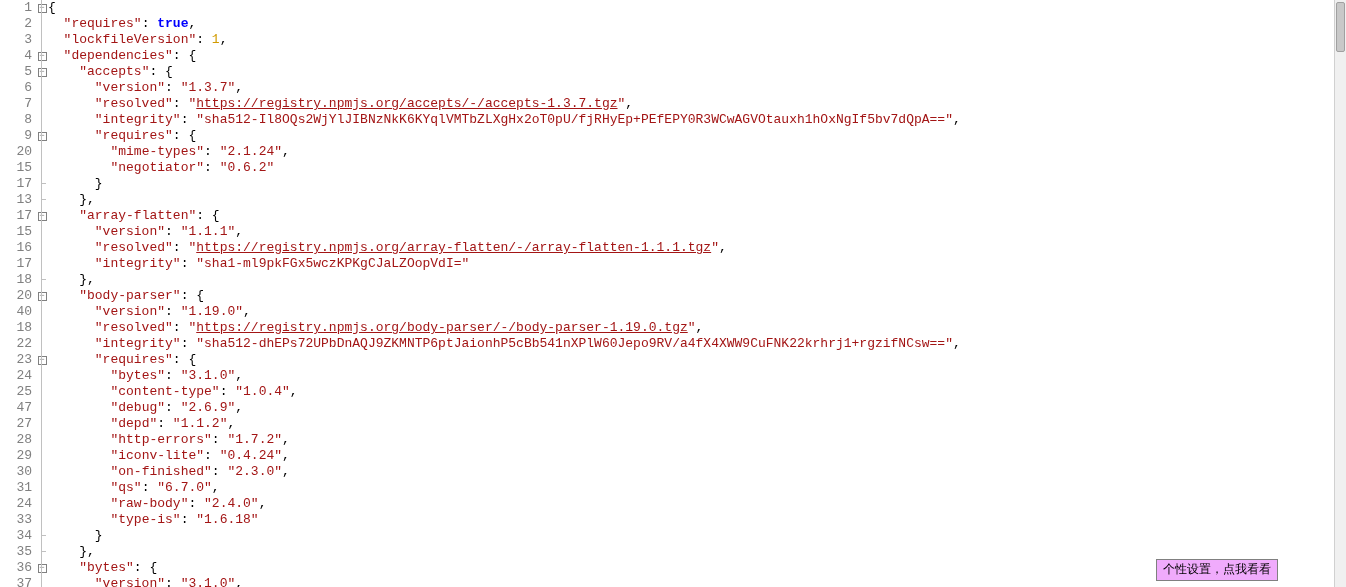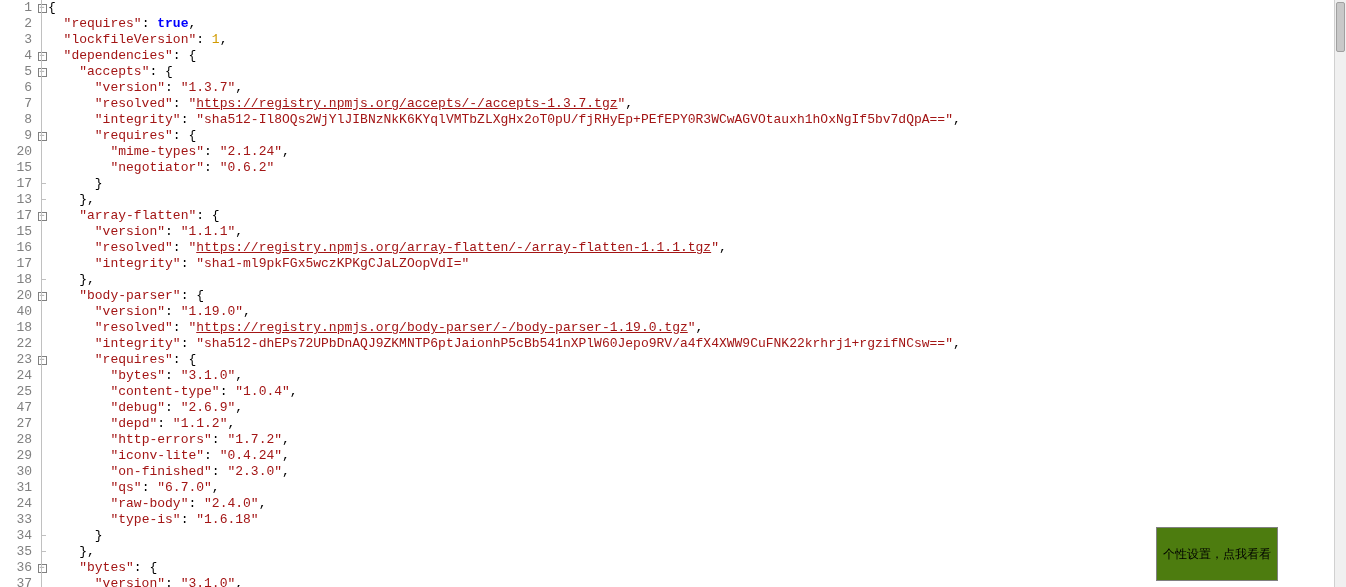--- a/index.html
+++ b/index.html
@@ -104,25 +104,25 @@
     height: 50px;
     background: #c8c8c8;
     border: 1px solid #a0a0a0;
     border-radius: 2px;
     cursor: grab;
   }
   .tooltip {
     position: absolute;
     right: 68px;
     bottom: 6px;
-    background: #4d7c0f;
+    background: #f0abfc;
     border: 1px solid #808080;
-    font-family: Liberation Sans, sans-serif;
+    font-family: Liberation Mono, monospace;
     font-size: 12px;
-    padding: 18px 6px;
+    padding: 2px 6px;
     color: #000;
     cursor: pointer;
   }
 </style>
 </head>
 <body>
 
 <div class="editor">
   <div class="gutter" id="gutter">
       <div class="ln">1</div>

